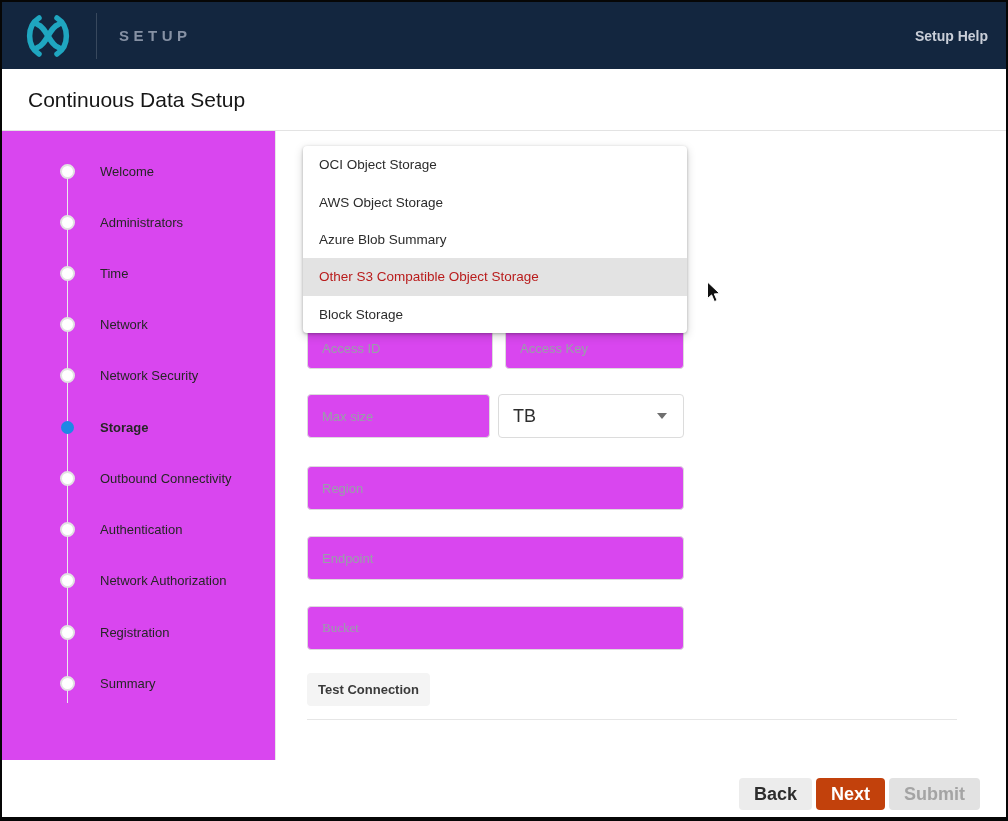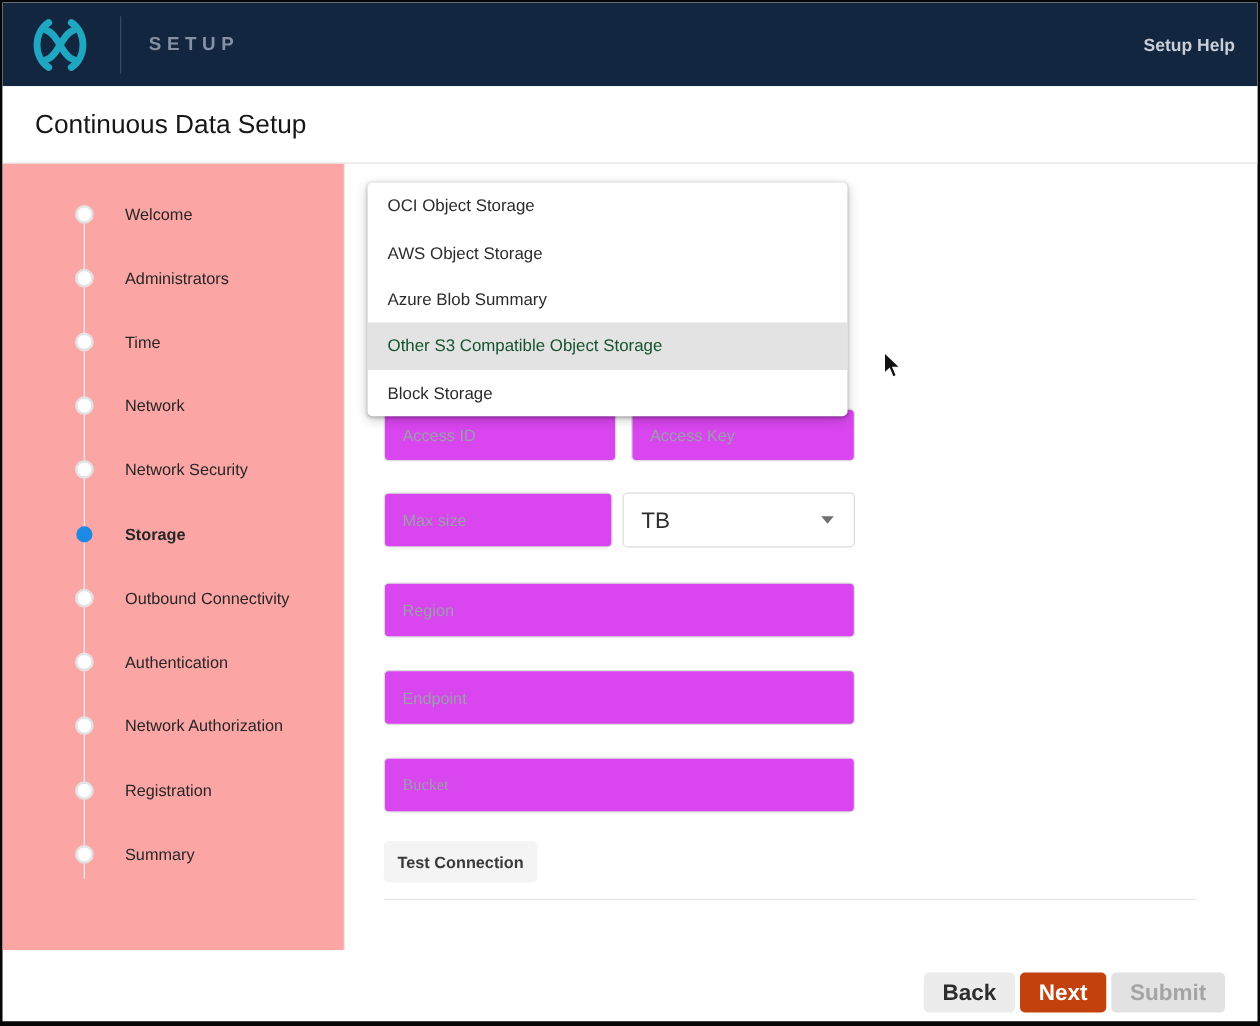--- a/index.html
+++ b/index.html
@@ -23,46 +23,46 @@
   .help-link { margin-right:18px; color:#C9CED8; font-size:14px; font-weight:700; cursor:pointer; }
   
   .titlebar {
     position:absolute; top:67px; left:0; right:0; height:62px;
     background:#fff; border-bottom:1px solid #e3e3e3; display:flex; align-items:center;
   }
   .page-title { margin-left:26px; font-size:21px; font-weight:400; color:#161616; }
   
   .sidebar {
     position:absolute; top:129px; left:0; width:274px; height:629px;
-    border-right:1px solid #e7e7e7; background:#fca5a5;
+    border-right:1px solid #e7e7e7; background:#d946ef;
   }
   .step-connector {
     position:absolute; left:65px; top:40px; width:1px; height:532px; background:#ebebeb;
   }
   .step {
     position:absolute; left:58px; height:20px; display:flex; align-items:center; cursor:pointer;
   }
   .step-dot {
     width:15px; height:15px; border-radius:50%; background:#fff;
     border:2px solid #e2e2e2; flex:0 0 auto; position:relative; z-index:1;
   }
   .step-label { margin-left:25px; font-size:13px; color:#262626; white-space:nowrap; }
   .step.active .step-dot { width:13px; height:13px; margin:1px; background:#1E88E5; border:none; }
   .step.active .step-label { font-weight:700; }
   
   .type-menu {
-    position:absolute; left:292px; top:144px; width:384px; height:187px;
+    position:absolute; left:301px; top:144px; width:384px; height:187px;
     background:#fff; border-radius:4px; overflow:hidden; z-index:10;
     box-shadow:0 1px 3px rgba(0,0,0,0.25), 0 3px 10px rgba(0,0,0,0.18);
   }
   .menu-option {
     height:37.4px; display:flex; align-items:center; padding:0 16px;
     font-size:13.5px; color:#2c2c2c; cursor:pointer;
   }
-  .menu-option.highlighted { background:#E3E3E3; color:#14532d; }
+  .menu-option.highlighted { background:#E3E3E3; color:#b91c1c; }
   
   .tf {
     position:absolute; border:1px solid #dcdcdc; border-radius:4px; background:#d946ef;
     font-family:"Liberation Sans", sans-serif; font-size:13px; color:#333;
     padding:0 14px; outline:none;
   }
   .tf::placeholder { color:#98A0A8; opacity:1; }
   .select-box {
     position:absolute; border:1px solid #dcdcdc; border-radius:4px; background:#fff;
     display:flex; align-items:center; padding:0 14px; font-size:18px; color:#2e2e2e; cursor:pointer;

